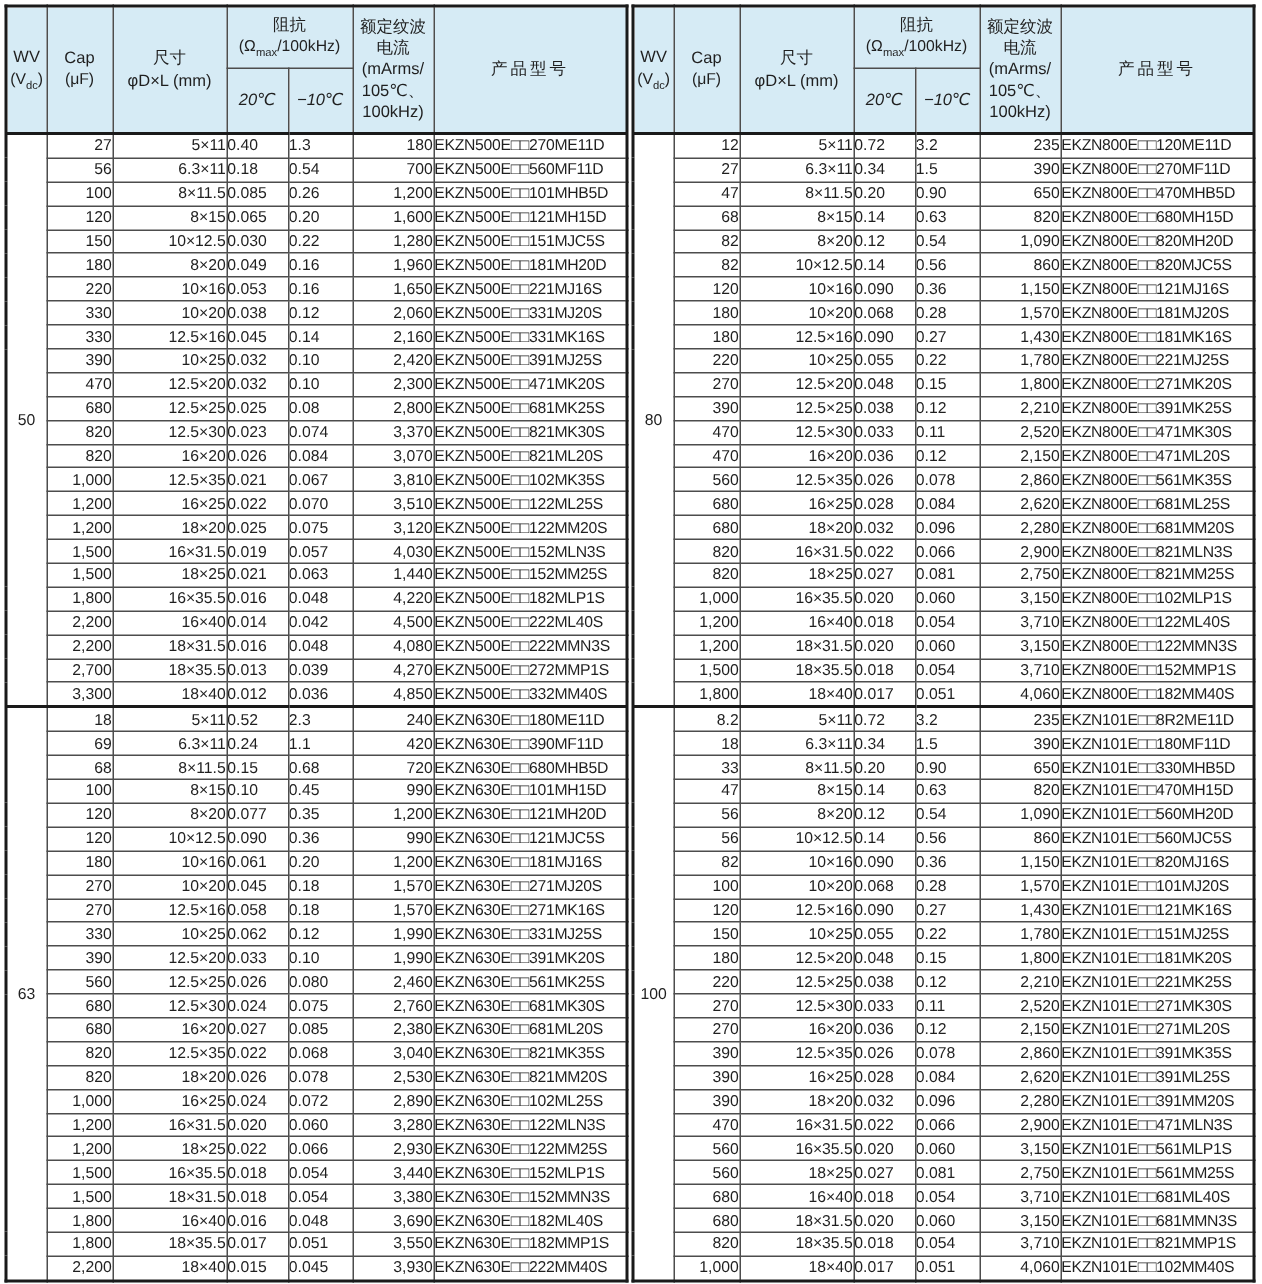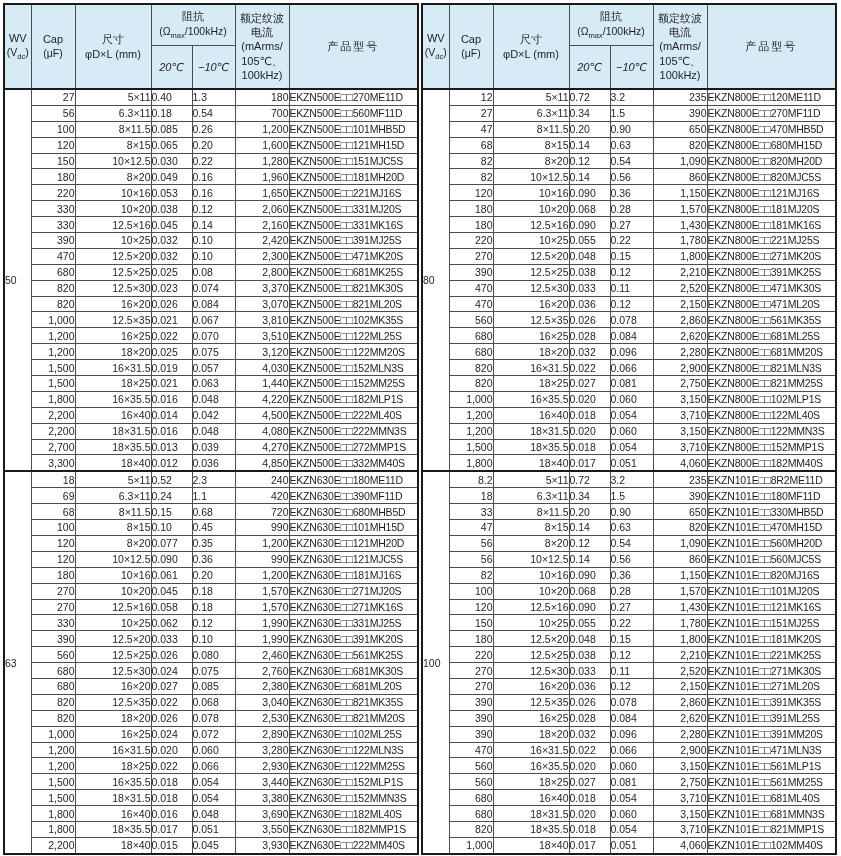--- a/index.html
+++ b/index.html
@@ -24,21 +24,21 @@
   th.ripple-h{font-size:9.5px;line-height:1.3;white-space:pre-line;}
   th.model-h{font-size:13px;letter-spacing:2px;margin-top:40px;}
   th .unit{font-size:10.5px;}
   th sub{font-size:7.5px;margin-top:20px;}
   .spec tbody td{
     height:14.9px;font-size:10.5px;vertical-align:middle;
     padding:0;background:#ffffff;white-space:nowrap;
   }
   .spec tbody tr.group-start td{border-top:2px solid var(--border-dark,#1a1a1a);}
   td.wv-cell{
-    background:var(--wv-bg,#def1f8);text-align:left;
+    background:var(--wv-bg,#def1f8);text-align:center;
     font-size:11px;
   }
   td.cap{text-align:right;padding-right:9px;}
   td.size{text-align:right;padding-right:15px;}
   td.z20,td.zm10{text-align:left;padding-left:7px;}
   td.ripple{text-align:right;padding-right:11px;}
   td.model{text-align:left;padding-left:3px;font-size:9.3px;letter-spacing:-0.2px;}
 </style>
 </head>
 <body>

